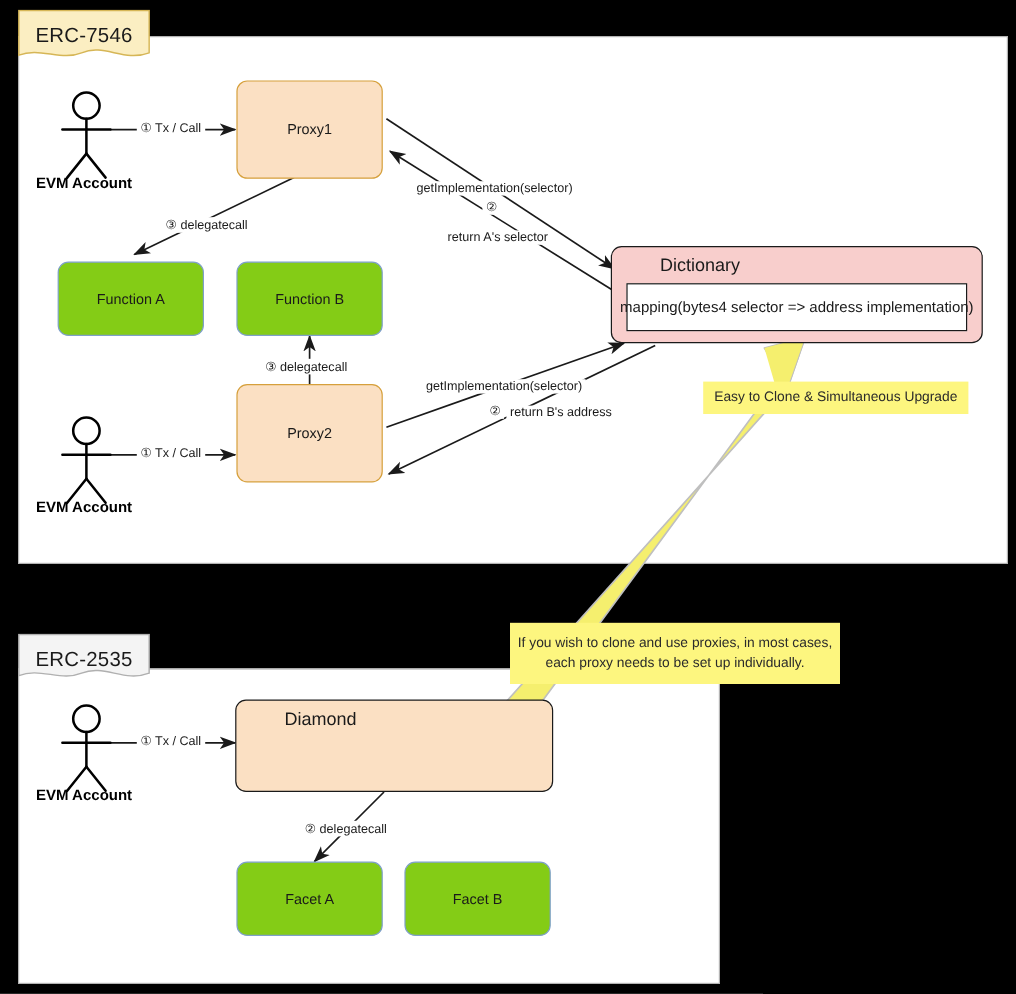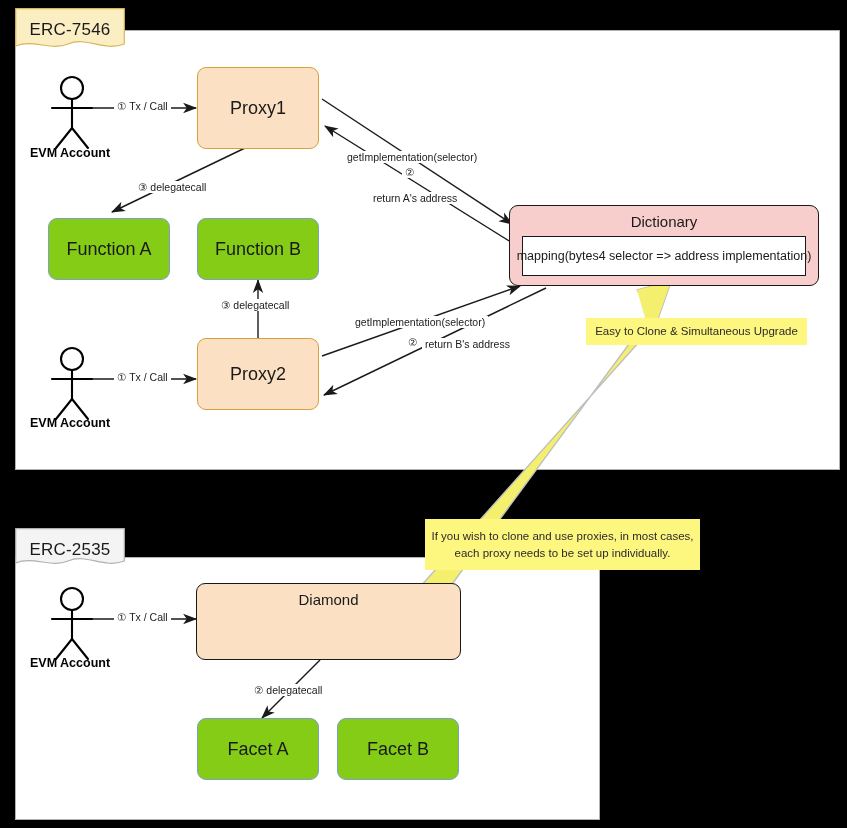--- a/index.html
+++ b/index.html
@@ -9,27 +9,27 @@
   .panel{position:absolute;background:#ffffff;border:1px solid #b3b3b3;box-sizing:border-box;}
   #panel-top{left:15px;top:30px;width:825px;height:440px;}
   #panel-bottom{left:15px;top:557px;width:585px;height:263px;}
   .tab{position:absolute;box-sizing:border-box;}
   .tab .tabtext{position:absolute;left:0;right:0;top:12px;text-align:center;
        font-size:17px;color:#1a1a1a;letter-spacing:.2px;}
   #tab-erc7546{left:15px;top:8px;width:110px;height:45px;}
   #tab-erc2535{left:15px;top:528px;width:110px;height:42px;}
   svg.layer{position:absolute;left:0;top:0;width:847px;height:828px;overflow:visible;}
   .node{position:absolute;box-sizing:border-box;display:flex;align-items:center;justify-content:center;}
-  .node .nlabel{font-size:18px;color:#1a1a1a;}
+  .node .nlabel{font-size:12px;color:#1a1a1a;}
   .rbox{border-radius:9px;border:1.4px solid;}
   .orange{background:#fbe0c3;border-color:#d6a03c;}
   .blue{background:#84cc16;border-color:#7ea0c8;}
   .pink{background:#f8cecc;border-color:#c0716d;}
   .cbox{position:absolute;box-sizing:border-box;display:flex;flex-direction:column;
-        align-items:center;border-radius:9px;border:1.4px solid;}
+        border-radius:9px;border:1.4px solid;padding-left:40px;}
   .cbox .ctitle{font-size:15px;margin-top:7px;color:#1a1a1a;}
   .cbox .inner{position:absolute;left:12px;right:12px;top:30px;bottom:9px;
         background:#ffffff;border:1.3px solid #1a1a1a;display:flex;
         align-items:center;justify-content:center;}
   .cbox .inner span{font-size:12.5px;color:#1a1a1a;white-space:nowrap;}
   .lbl{position:absolute;font-size:10.5px;color:#1a1a1a;white-space:nowrap;}
   .actor-cap{position:absolute;font-size:12.5px;font-weight:bold;color:#000;white-space:nowrap;}
   .note{position:absolute;background:#fdf67f;box-sizing:border-box;
         display:flex;align-items:center;justify-content:center;text-align:center;}
   .note span{font-size:11.5px;color:#2b2b2b;line-height:1.45;}
@@ -123,21 +123,21 @@
   </svg>
 
   <div class="actor-cap" style="left:30px;top:146px;">EVM Account</div>
   <div class="actor-cap" style="left:30px;top:416px;">EVM Account</div>
   <div class="actor-cap" style="left:30px;top:656px;">EVM Account</div>
 
   <div class="node rbox orange" style="left:197px;top:67px;width:122px;height:82px;">
     <span class="nlabel">Proxy1</span>
   </div>
 
-  <div class="node rbox orange" style="left:197px;top:338px;width:122px;height:72px;">
+  <div class="node rbox orange" style="left:197px;top:320px;width:122px;height:82px;">
     <span class="nlabel">Proxy2</span>
   </div>
 
   <div class="node rbox blue" style="left:48px;top:218px;width:122px;height:62px;">
     <span class="nlabel">Function A</span>
   </div>
 
   <div class="node rbox blue" style="left:197px;top:218px;width:122px;height:62px;">
     <span class="nlabel">Function B</span>
   </div>
@@ -161,21 +161,21 @@
     <span class="nlabel">Facet B</span>
   </div>
 
   <div class="lbl" style="left:114px;top:100px;background:#fff;padding:0 3px;">① Tx / Call</div>
 
   <div class="lbl" style="left:135px;top:181px;background:#fff;padding:0 3px;">③ delegatecall</div>
 
   <div class="lbl" style="left:344px;top:151px;background:#fff;padding:0 3px;">getImplementation(selector)</div>
   <div class="lbl" style="left:402px;top:166px;background:#fff;padding:0 3px;">②</div>
 
-  <div class="lbl" style="left:370px;top:192px;background:#fff;padding:0 3px;">return A's address</div>
+  <div class="lbl" style="left:370px;top:192px;background:#fff;padding:0 3px;">return A's selector</div>
 
   <div class="lbl" style="left:114px;top:371px;background:#fff;padding:0 3px;">① Tx / Call</div>
 
   <div class="lbl" style="left:218px;top:299px;background:#fff;padding:0 3px;">③ delegatecall</div>
 
   <div class="lbl" style="left:352px;top:316px;background:#fff;padding:0 3px;">getImplementation(selector)</div>
   <div class="lbl" style="left:405px;top:336px;background:#fff;padding:0 3px;">②</div>
 
   <div class="lbl" style="left:422px;top:338px;background:#fff;padding:0 3px;">return B's address</div>
 

